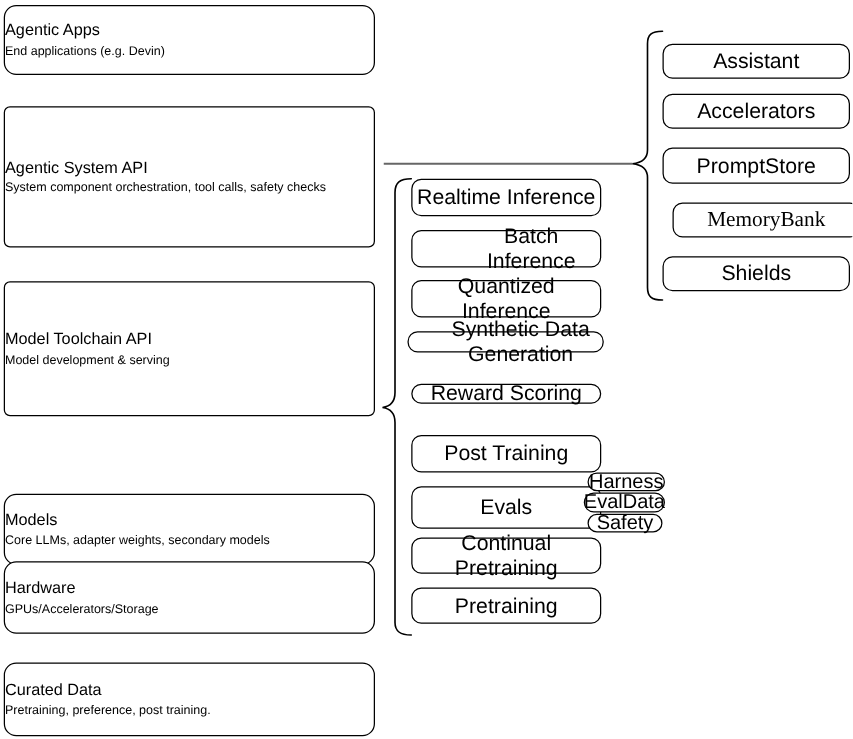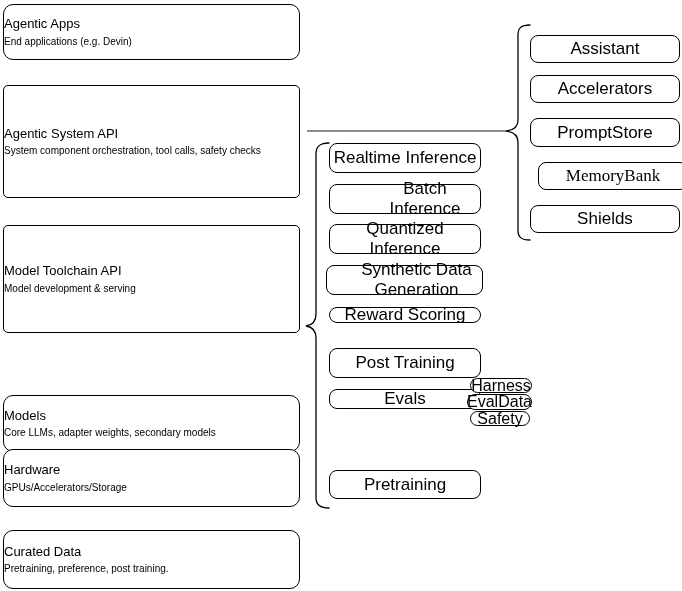--- a/index.html
+++ b/index.html
@@ -113,24 +113,25 @@
   </div>
 
   <div class="node r-sm" style="left:3px; top:530px; width:297px; height:59px;">
     <div class="title">Curated Data</div>
     <div class="subtitle">Pretraining, preference, post training.</div>
   </div>
 
   <div class="chip" style="left:329px; top:143px; width:152px; height:30px;">Realtime Inference</div>
   <div class="chip" style="left:329px; top:184px; width:152px; height:30px;padding-left:40px;">Batch Inference</div>
   <div class="chip" style="left:329px; top:224px; width:152px; height:30px;">Quantized Inference</div>
-  <div class="chip" style="left:326px; top:265px; width:157px; height:30px;padding-left:24px;">Synthetic Data Generation</div>
+  <div class="chip" style="left:326px; top:265px; width:157px; height:17px;padding-left:24px;">Synthetic Data Generation</div>
   <div class="chip" style="left:329px; top:307px; width:152px; height:16px;">Reward Scoring</div>
   <div class="chip" style="left:329px; top:348px; width:152px; height:30px;">Post Training</div>
-  <div class="chip" style="left:329px; top:389px; width:152px; height:20px;">Evals</div>
+  <div class="chip" style="left:329px; top:389px; width:152px; height:34px;">Evals</div>
+  <div class="chip" style="left:329px; top:430px; width:152px; height:29px;">Continual Pretraining</div>
   <div class="chip" style="left:329px; top:470px; width:152px; height:29px;">Pretraining</div>
 
   <div class="pill" style="left:470px; top:378px; width:62px; height:15px;">Harness</div>
   <div class="pill" style="left:467px; top:394px; width:65px; height:16px;">EvalData</div>
   <div class="pill" style="left:470px; top:411px; width:60px; height:15px;">Safety</div>
 
   <div class="chip" style="left:530px; top:35px; width:150px; height:28px;">Assistant</div>
   <div class="chip" style="left:530px; top:75px; width:150px; height:28px;">Accelerators</div>
   <div class="chip" style="left:530px; top:118px; width:150px; height:29px;">PromptStore</div>
   <div class="chip" style="left:538px; top:162px; width:150px; height:28px;font-family:Liberation Serif, serif;">MemoryBank</div>

